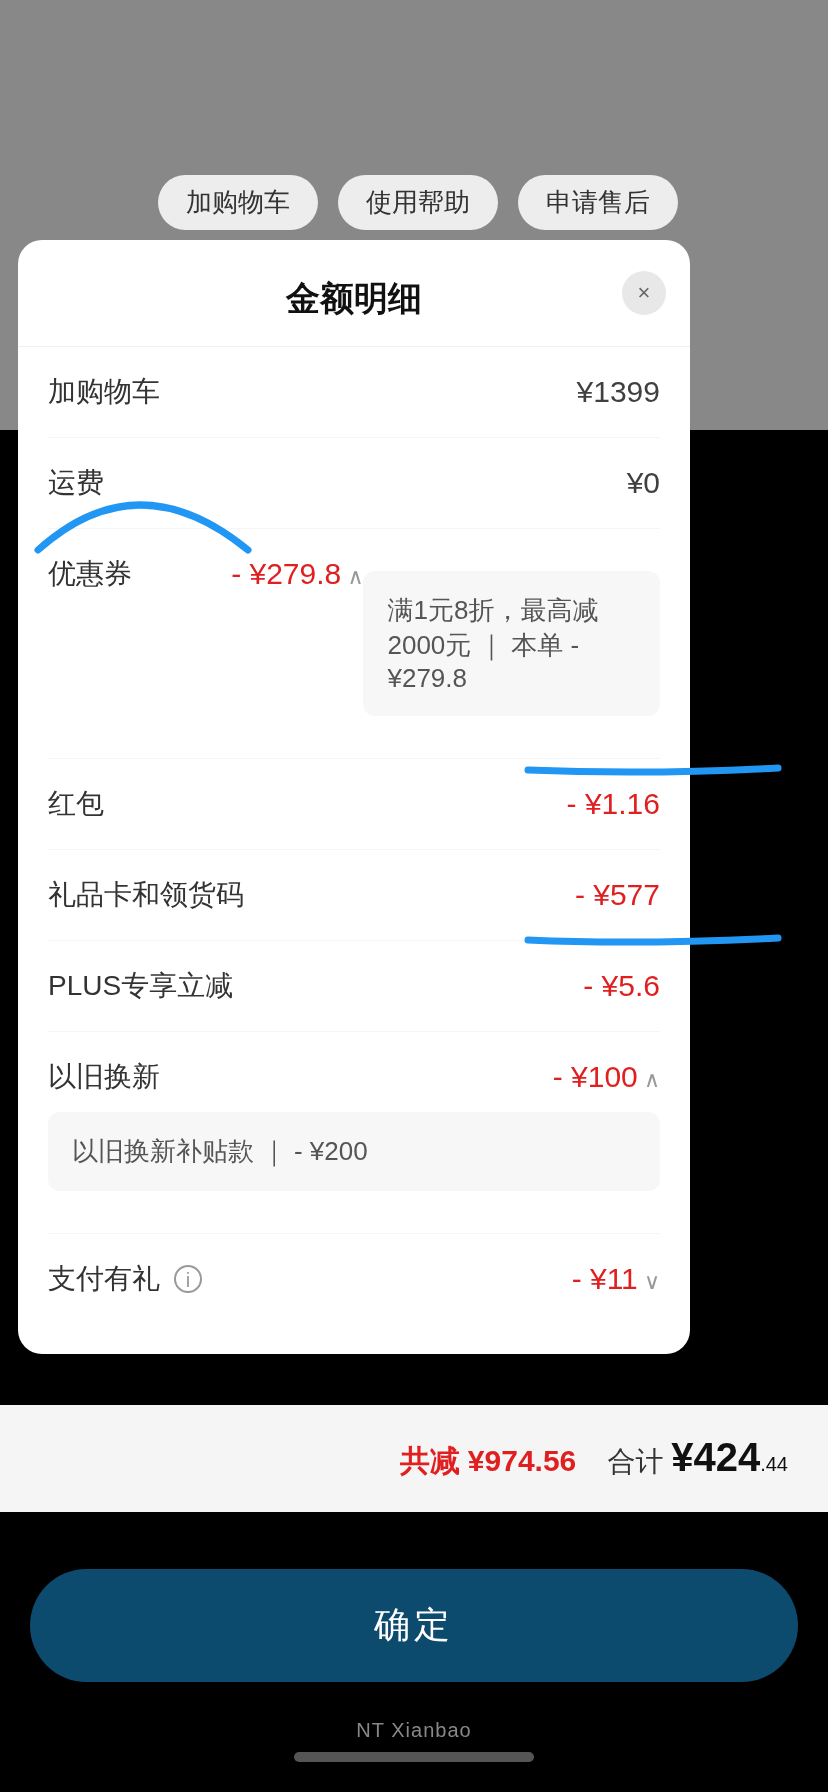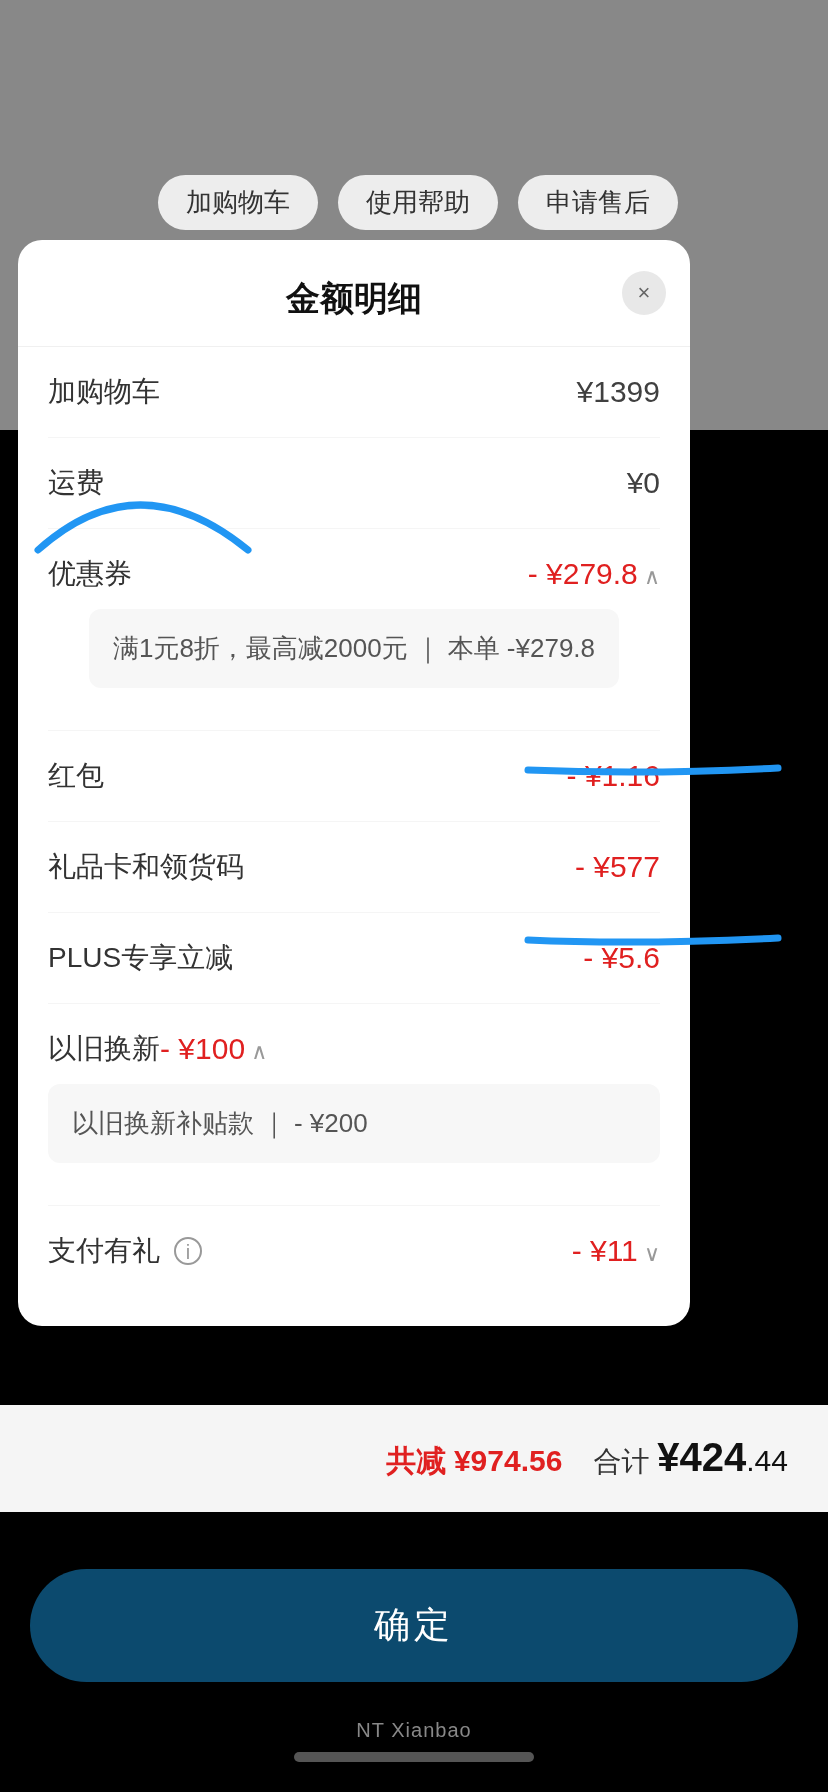--- a/index.html
+++ b/index.html
@@ -182,21 +182,21 @@
       color: #e02020;
       font-weight: 600;
       font-size: 30px;
     }
     .summary-text .total-large {
       font-size: 40px;
       font-weight: 700;
       color: #111;
     }
     .summary-text .total-small {
-      font-size: 30px;
+      font-size: 20px;
       color: #111;
     }
 
     
     .confirm-btn-area {
       position: absolute;
       bottom: 110px;
       left: 30px;
       width: 768px;
       z-index: 5;
@@ -270,21 +270,21 @@
     <div class="price-row">
       <span class="row-label">加购物车</span>
       <span class="row-value black">¥1399</span>
     </div>
 
     <div class="price-row">
       <span class="row-label">运费</span>
       <span class="row-value black">¥0</span>
     </div>
 
-    <div class="price-row" style="flex-direction: column; align-items: center;">
+    <div class="price-row" style="flex-direction: row; align-items: flex-start;">
       <div style="display:flex; justify-content:space-between; align-items:center; width:100%;">
         <span class="row-label">优惠券</span>
         <span class="row-value red chevron-up">- ¥279.8</span>
       </div>
       <div class="sub-detail" style="margin-top: 16px;">满1元8折，最高减2000元 ｜ 本单 -¥279.8</div>
     </div>
 
     <div class="price-row">
       <span class="row-label">红包</span>
       <span class="row-value red">- ¥1.16</span>
@@ -294,21 +294,21 @@
       <span class="row-label">礼品卡和领货码</span>
       <span class="row-value red">- ¥577</span>
     </div>
 
     <div class="price-row">
       <span class="row-label">PLUS专享立减</span>
       <span class="row-value red">- ¥5.6</span>
     </div>
 
     <div class="price-row" style="flex-direction: column; align-items: stretch;">
-      <div style="display:flex; align-items:center; width:100%;">
+      <div style="display:flex; justify-content:space-between; align-items:center; width:100%;">
         <span class="row-label">以旧换新</span>
         <span class="row-value red chevron-up">- ¥100</span>
       </div>
       <div class="sub-detail" style="margin-top: 16px;">以旧换新补贴款 ｜ - ¥200</div>
     </div>
 
     <div class="price-row">
       <span class="row-label">
         <span>支付有礼</span>
         <span class="info-icon">i</span>

